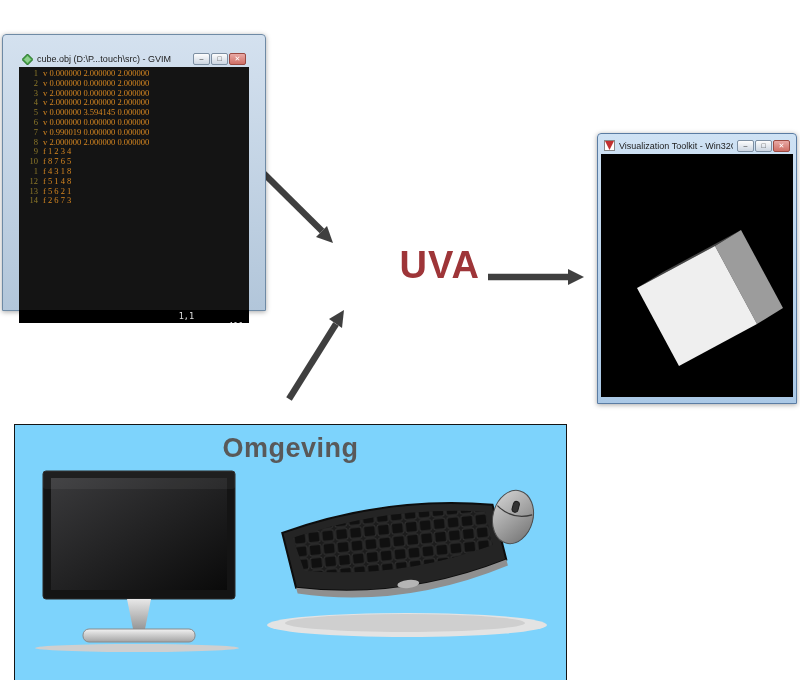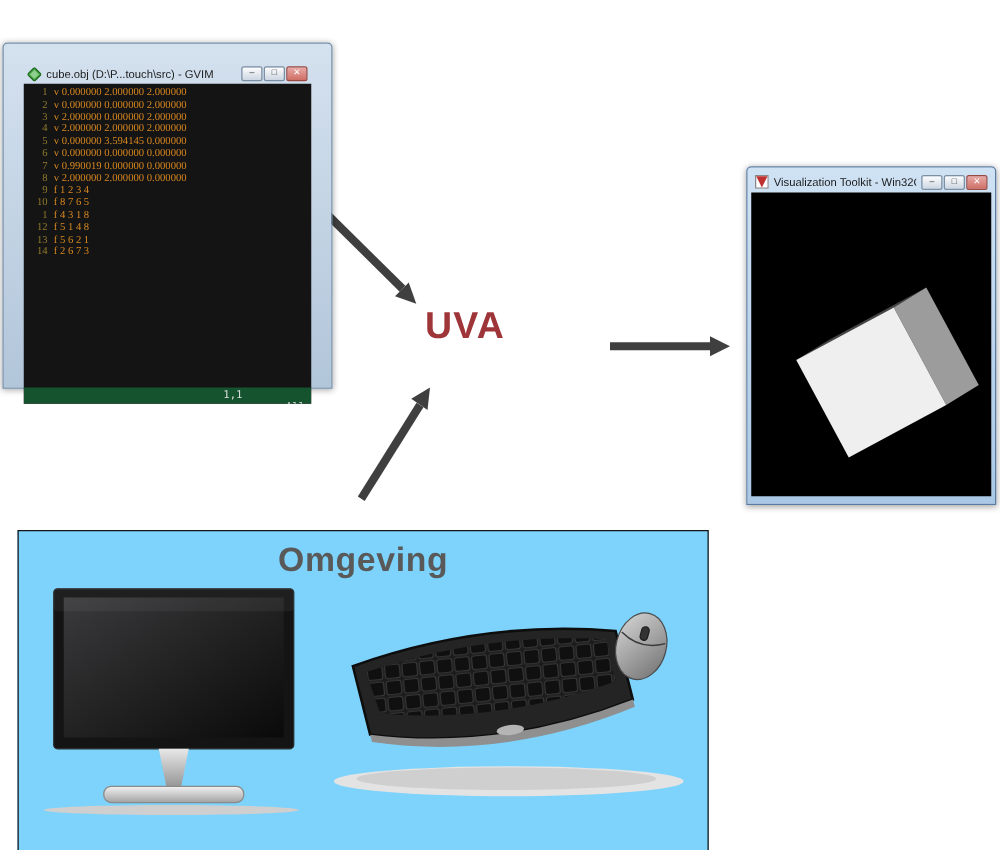--- a/index.html
+++ b/index.html
@@ -28,34 +28,34 @@
   .gvim-win .titlebar { height: 16px; }
   .gvim-body {
     position: relative; height: 256px; background: #141414; overflow: hidden;
     font-family: "DejaVu Sans Mono", monospace; font-size: 8.5px; line-height: 9.8px;
   }
   .buffer { padding-top: 2px; font-family: Liberation Serif, serif; }
   .vrow { white-space: pre; }
   .ln { display: inline-block; width: 19px; text-align: right; margin-right: 5px;
         color: var(--obj-ln, #8f7a2a); }
   .lt { color: var(--obj-text, #d78720); }
-  .gvim-status { position: absolute; left: 0; right: 0; bottom: 0; height: 13px; background: #14532d; color: #e0e0e0; }
+  .gvim-status { position: absolute; left: 0; right: 0; bottom: 0; height: 13px; background: #000000; color: #e0e0e0; }
   .status-ruler { position: absolute; right: 55px; top: 2px; }
   .status-scroll { position: absolute; right: 5px; top: 12px; }
 
   
   .vtk-win { left: 597px; top: 133px; width: 200px; height: 271px;
     background: linear-gradient(#cfe2f4, #aac8e6); border: 1px solid #5a7ca3; padding: 3px; }
   .vtk-win .titlebar { height: 17px; }
   .vtk-client { height: 243px; background: #000; }
 
   
   .uva {
-    position: absolute; left: 340px; top: 244px; width: 140px; text-align: left;
-    font-size: 30px; font-weight: bold; letter-spacing: 1px;
+    position: absolute; left: 340px; top: 244px; width: 140px; text-align: right;
+    font-size: 38px; font-weight: bold; letter-spacing: 1px;
     color: var(--uva, #9e3538);
   }
 
   
   .arrows { position: absolute; left: 0; top: 0; width: 800px; height: 680px; pointer-events: none; }
   .arrow-stroke { stroke: var(--arrow, #3f3f3f); stroke-width: 6.5; fill: none; }
   .arrow-fill { fill: var(--arrow, #3f3f3f); }
 
   
   .omg { position: absolute; left: 14px; top: 424px; width: 553px; height: 304px;

